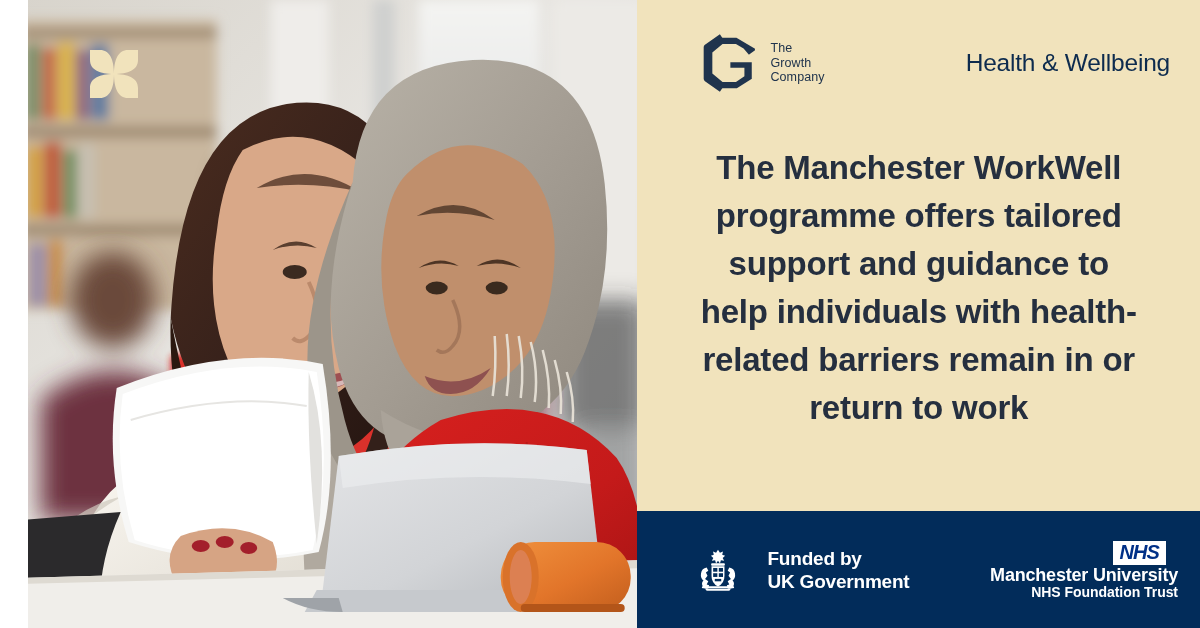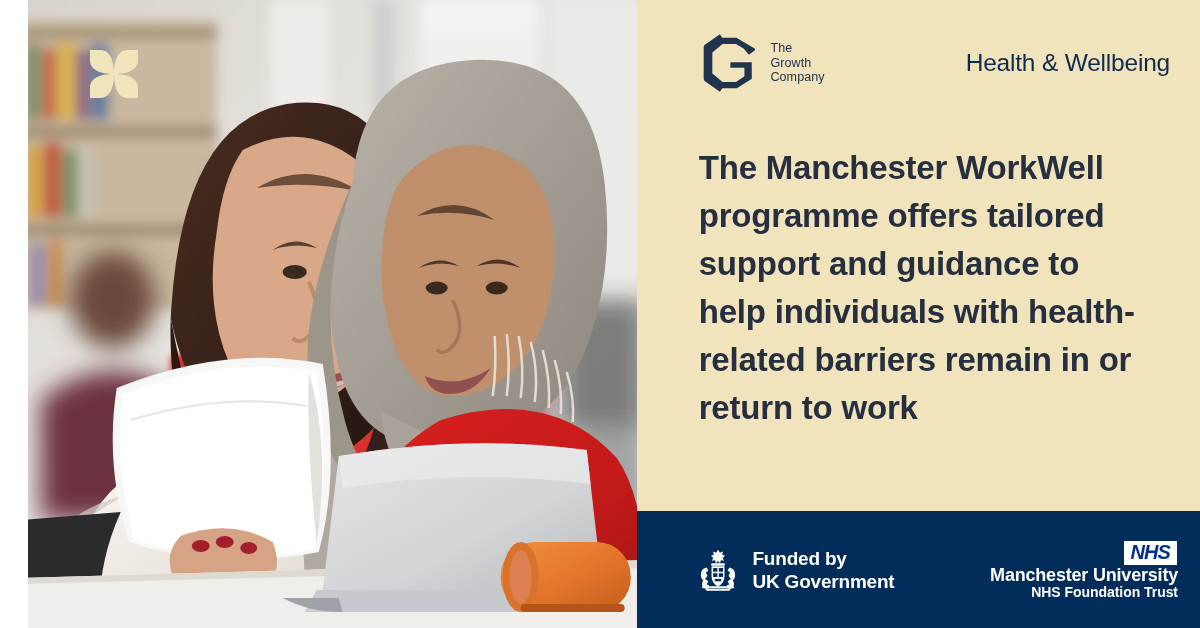--- a/index.html
+++ b/index.html
@@ -79,35 +79,35 @@
     display: flex;
     align-items: flex-start;
     justify-content: center;
     padding: 18px 52px 0 52px;
   }
   .headline {
     font-size: 33px;
     line-height: 48px;
     font-weight: bold;
     color: #252f3f;
-    text-align: left;
+    text-align: center;
     letter-spacing: -.2px;
     max-width: 440px;
   }
 
   
   .footer-bar {
     flex: 0 0 117px;
     background: #022C5A;
     display: flex;
     align-items: center;
     justify-content: space-between;
     padding: 0 22px 0 58px;
   }
-  .gov-lockup { display: flex; align-items: center; gap: 11px; }
+  .gov-lockup { display: flex; align-items: center; gap: 26px; }
   .crest { width: 46px; height: 42px; flex: 0 0 46px; display: block; }
   .gov-text {
     color: #ffffff;
     font-size: 19px;
     line-height: 23px;
     font-weight: bold;
     letter-spacing: -.2px;
     white-space: pre-line;
   }
 
@@ -119,21 +119,21 @@
   }
   .nhs-badge {
     background: #ffffff;
     color: #003087;
     font-size: 20px;
     font-weight: bold;
     font-style: italic;
     letter-spacing: -.9px;
     padding: 1px 7px 2px 6px;
     line-height: 21px;
-    margin-right: 1px;
+    margin-right: 12px;
   }
   .trust-name {
     color: #ffffff;
     font-size: 18px;
     font-weight: bold;
     line-height: 17px;
     letter-spacing: -.2px;
   }
   .trust-sub {
     color: #ffffff;

